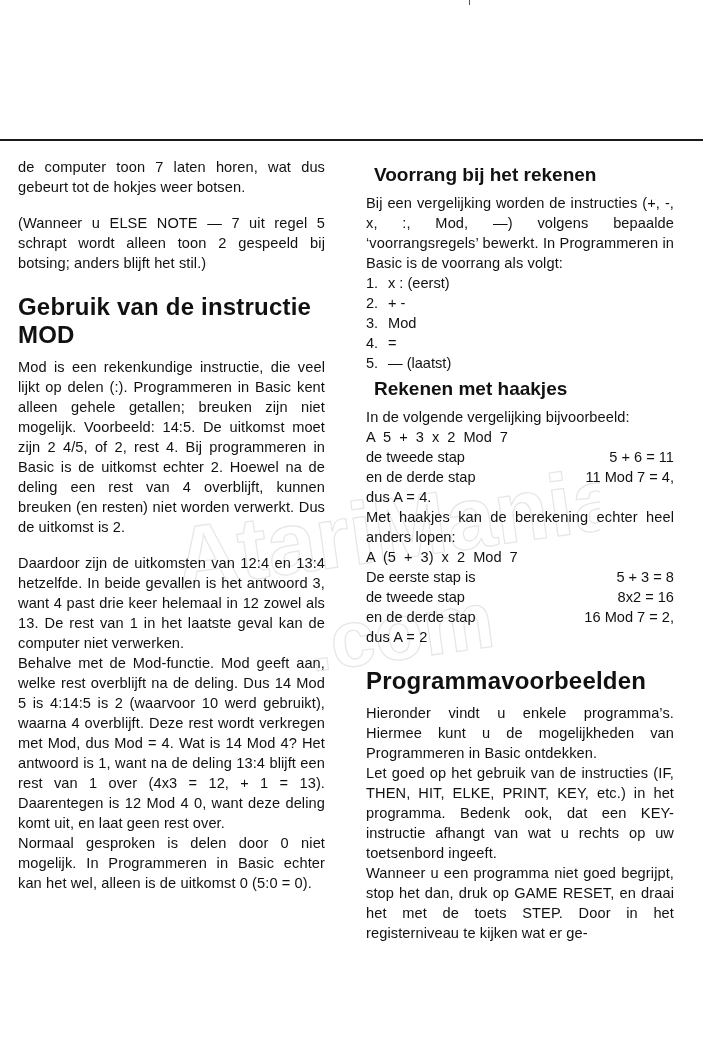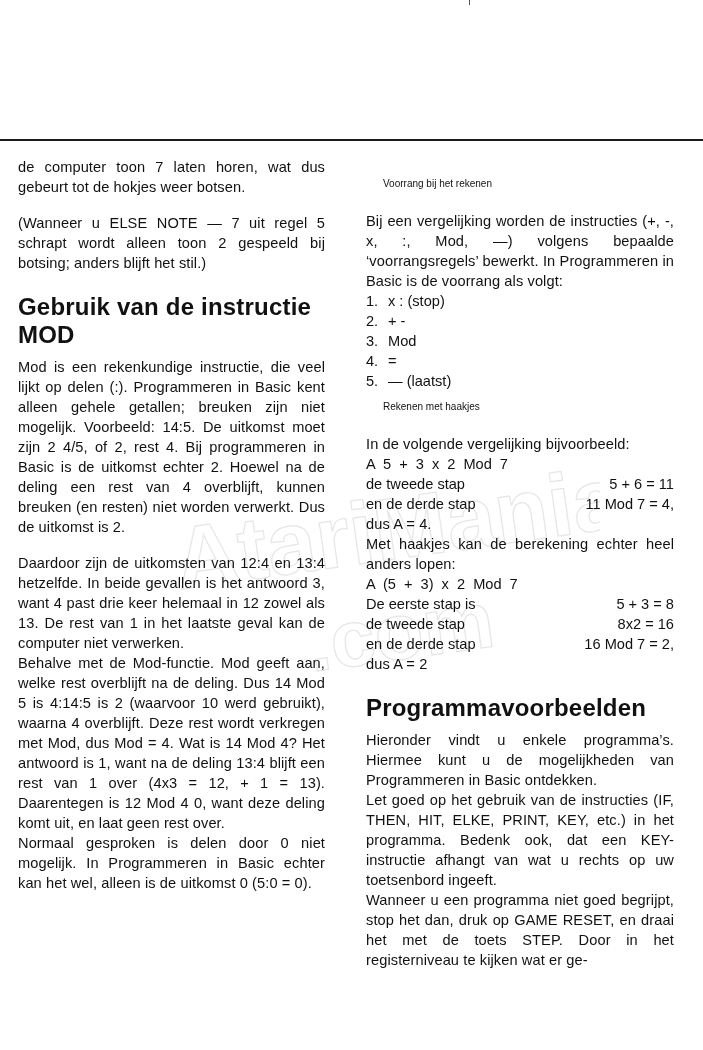--- a/index.html
+++ b/index.html
@@ -22,21 +22,21 @@
   .p {
     font-size: 14.6px; line-height: 20px; margin: 0; text-align: justify;
     letter-spacing: 0.1px;
   }
   .p.gap { margin-top: 16px; }
   .h2 {
     font-size: 24px; font-weight: bold; line-height: 28px; margin: 20px 0 8px 0;
     letter-spacing: 0.2px;
   }
   .h3 {
-    font-size: 10px; font-weight: normal; line-height: 20px; margin: 17px;
+    font-size: 19px; font-weight: bold; line-height: 20px; margin: 8px;
   }
   .h3.gap { margin-top: 6px; }
   .li { font-size: 14.6px; line-height: 20px; margin: 0; }
   .li .num { display: inline-block; width: 22px; }
   .step {
     display: flex; justify-content: space-between;
     font-size: 14.6px; line-height: 20px;
   }
   .formula { font-size: 14.6px; line-height: 20px; margin: 0; word-spacing: 4px; }
   .watermark {
@@ -68,21 +68,21 @@
   <p class="p">Mod is een rekenkundige instructie, die veel lijkt op delen (:). Programmeren in Basic kent alleen gehele getallen; breuken zijn niet mogelijk. Voorbeeld: 14:5. De uitkomst moet zijn 2 4/5, of 2, rest 4. Bij programmeren in Basic is de uitkomst echter 2. Hoewel na de deling een rest van 4 overblijft, kunnen breuken (en resten) niet worden verwerkt. Dus de uitkomst is 2.</p>
   <p class="p gap">Daardoor zijn de uitkomsten van 12:4 en 13:4 hetzelfde. In beide gevallen is het antwoord 3, want 4 past drie keer helemaal in 12 zowel als 13. De rest van 1 in het laatste geval kan de computer niet verwerken.</p>
   <p class="p">Behalve met de Mod-functie. Mod geeft aan, welke rest overblijft na de deling. Dus 14 Mod 5 is 4:14:5 is 2 (waarvoor 10 werd gebruikt), waarna 4 overblijft. Deze rest wordt verkregen met Mod, dus Mod = 4. Wat is 14 Mod 4? Het antwoord is 1, want na de deling 13:4 blijft een rest van 1 over (4x3 = 12,  + 1 = 13). Daarentegen is 12 Mod 4 0, want deze deling komt uit, en laat geen rest over.</p>
   <p class="p">Normaal gesproken is delen door 0 niet mogelijk. In Programmeren in Basic echter kan het wel, alleen is de uitkomst 0 (5:0 = 0).</p>
 </div>
 
 <div class="col col-right">
   <h3 class="h3">Voorrang bij het rekenen</h3>
   <p class="p">Bij een vergelijking worden de instructies (+, -, x, :, Mod, —) volgens bepaalde ‘voorrangsregels’ bewerkt. In Programmeren in Basic is de voorrang als volgt:</p>
   <div>
-    <div class="li"><span class="num">1.</span><span>x : (stop)</span></div>
+    <div class="li"><span class="num">1.</span><span>x : (eerst)</span></div>
     <div class="li"><span class="num">2.</span><span>+ -</span></div>
     <div class="li"><span class="num">3.</span><span>Mod</span></div>
     <div class="li"><span class="num">4.</span><span>=</span></div>
     <div class="li"><span class="num">5.</span><span>— (laatst)</span></div>
   </div>
 
   <h3 class="h3 gap">Rekenen met haakjes</h3>
   <p class="p">In de volgende vergelijking bijvoorbeeld:</p>
   <p class="formula">A   5 + 3 x 2 Mod 7</p>
   <div class="step">

